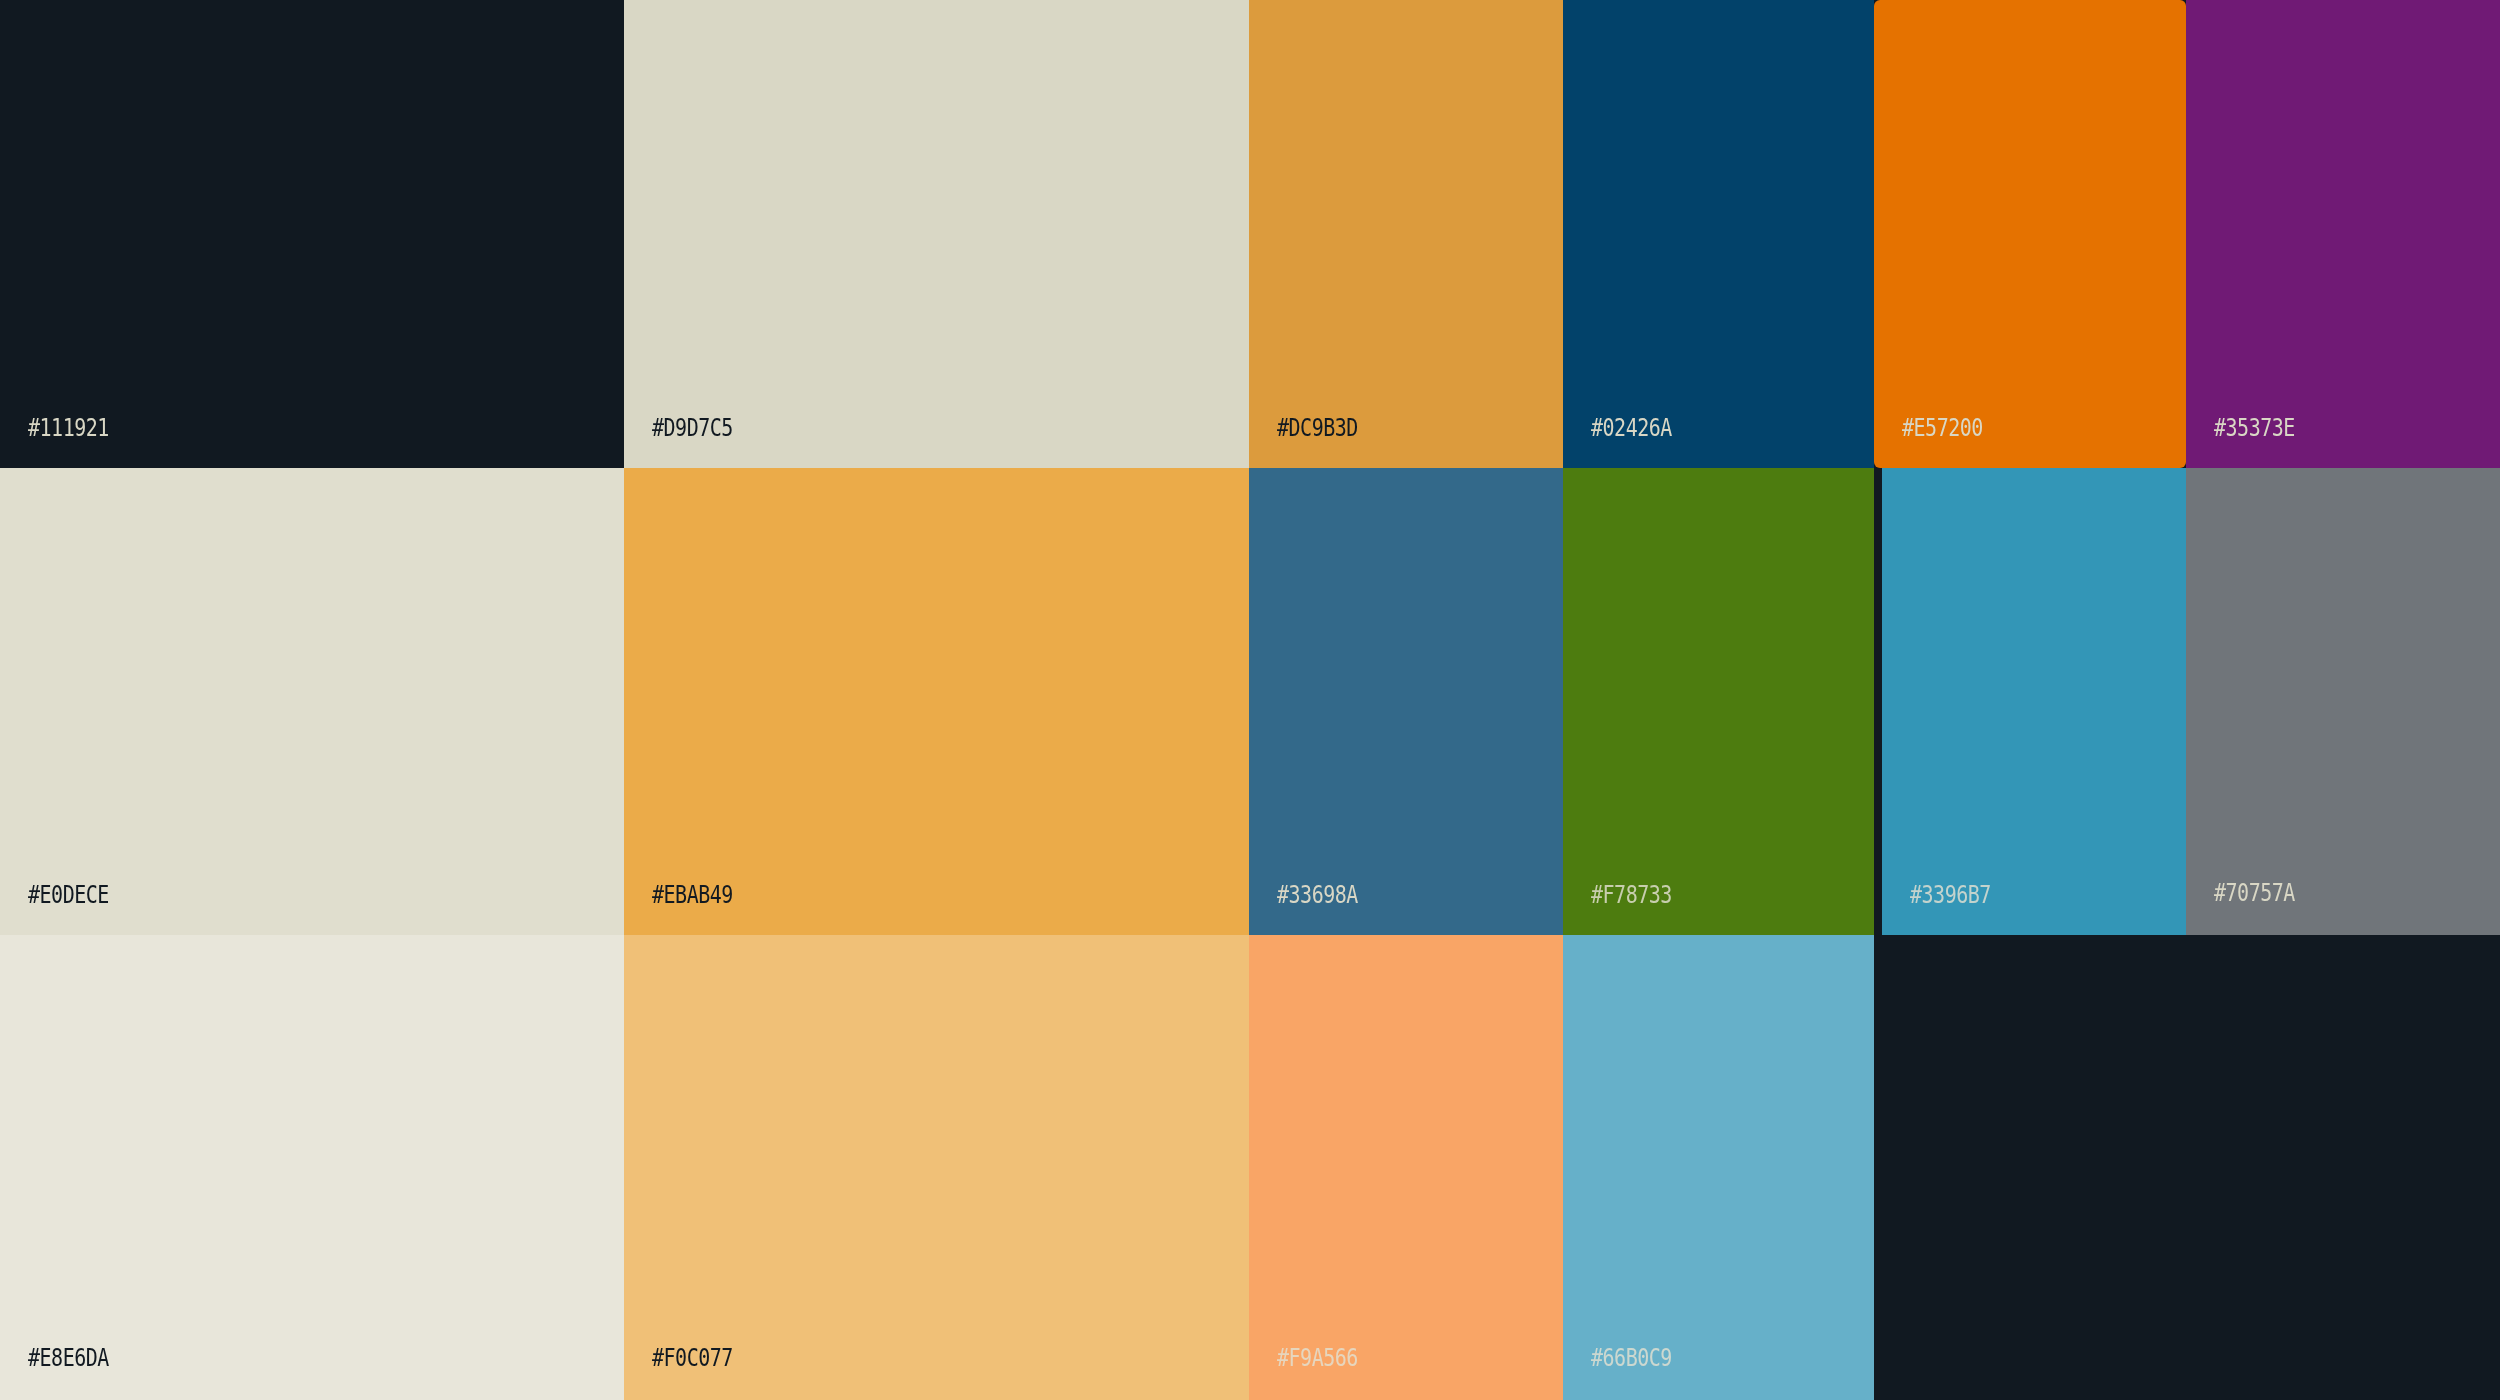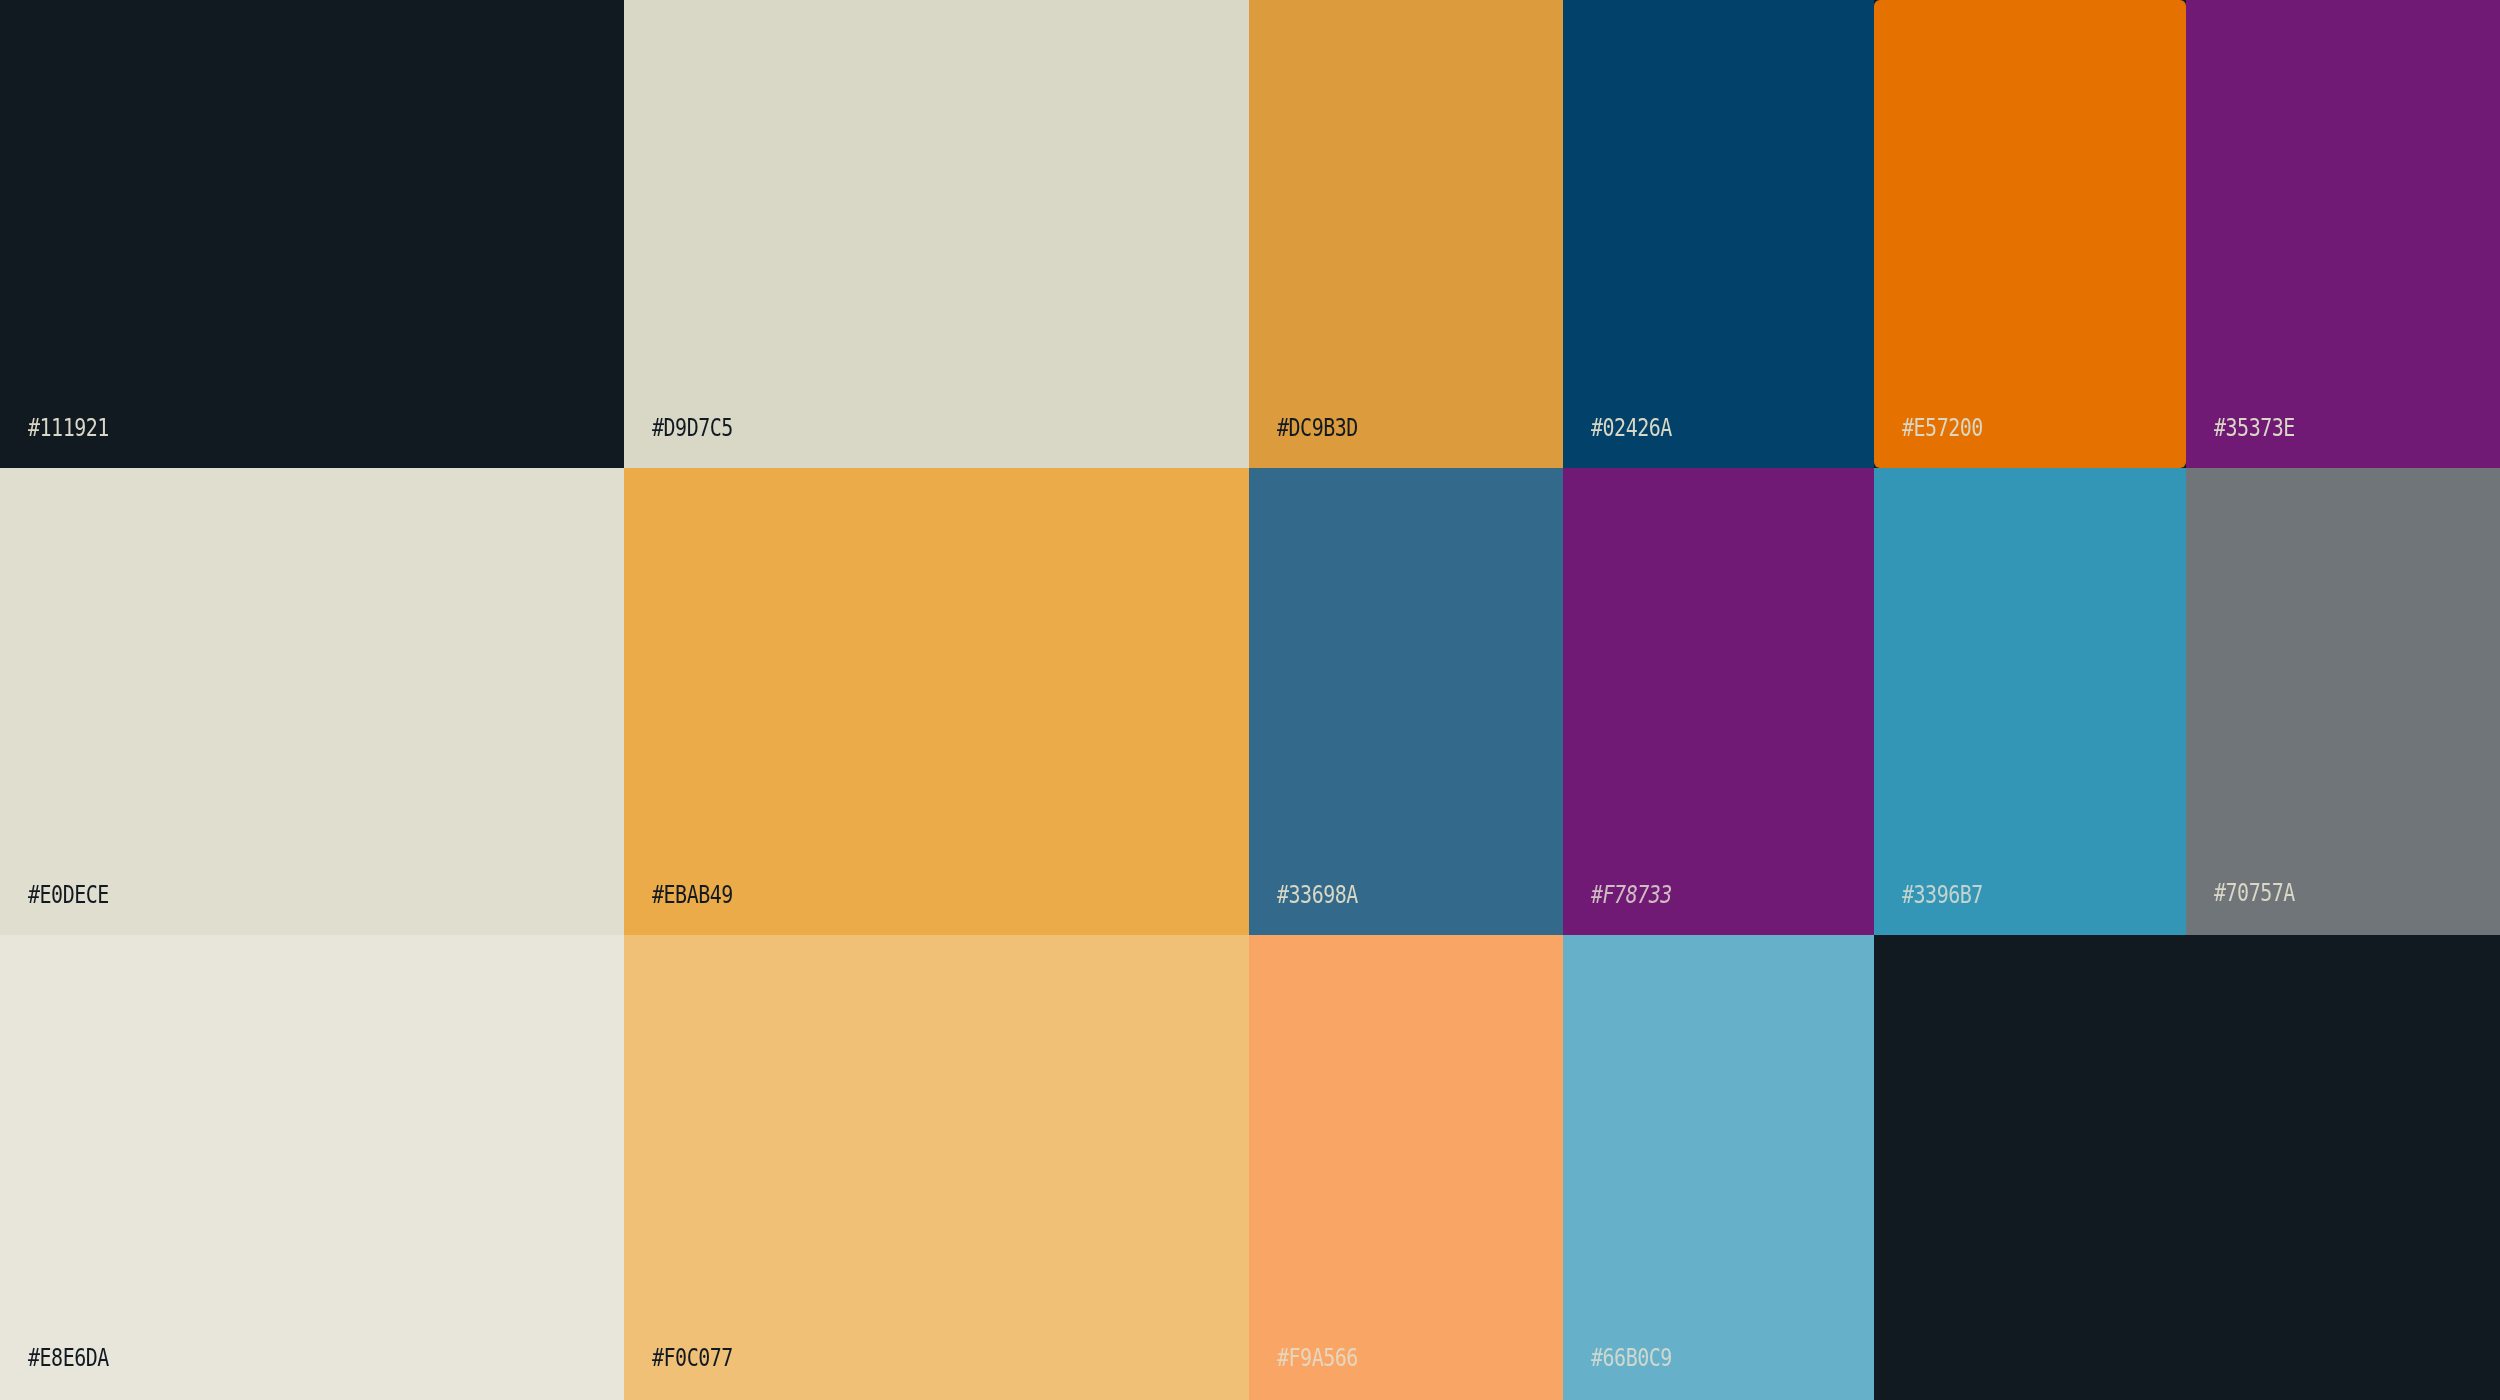--- a/index.html
+++ b/index.html
@@ -74,24 +74,24 @@
     </div>
     <div class="swatch row-2" style="background: rgb(224, 222, 206);">
       <span class="swatch-label label-dark">#E0DECE</span>
     </div>
     <div class="swatch row-2" style="background: rgb(235, 171, 73);">
       <span class="swatch-label label-dark">#EBAB49</span>
     </div>
     <div class="swatch row-2" style="background: rgb(51, 105, 138);">
       <span class="swatch-label label-light">#33698A</span>
     </div>
-    <div class="swatch row-2" style="background: #701a75; font-style: italic;">
+    <div class="swatch row-2" style="background: #4d7c0f;">
       <span class="swatch-label label-muted">#F78733</span>
     </div>
-    <div class="swatch row-2" style="background: rgb(51, 150, 183);">
+    <div class="swatch row-2" style="background: rgb(51, 150, 183); margin-left: 8px;">
       <span class="swatch-label label-muted">#3396B7</span>
     </div>
     <div class="swatch row-3" style="background: rgb(112, 117, 122);">
       <span class="swatch-label label-light">#70757A</span>
     </div>
     <div class="swatch row-3" style="background: rgb(232, 230, 218);">
       <span class="swatch-label label-dark">#E8E6DA</span>
     </div>
     <div class="swatch row-3" style="background: rgb(240, 192, 119);">
       <span class="swatch-label label-dark">#F0C077</span>

